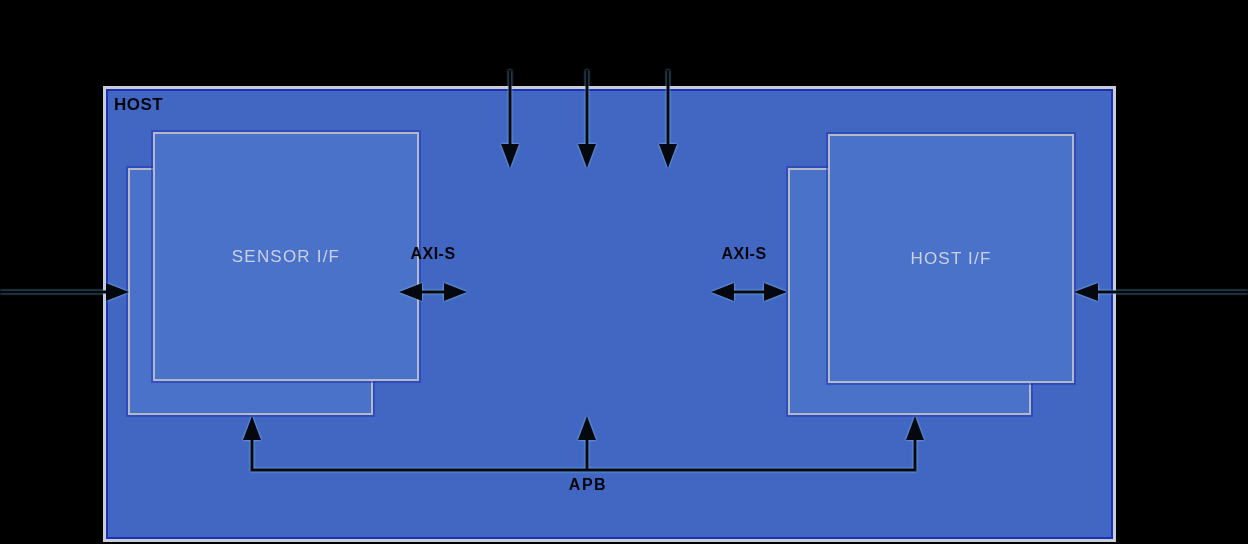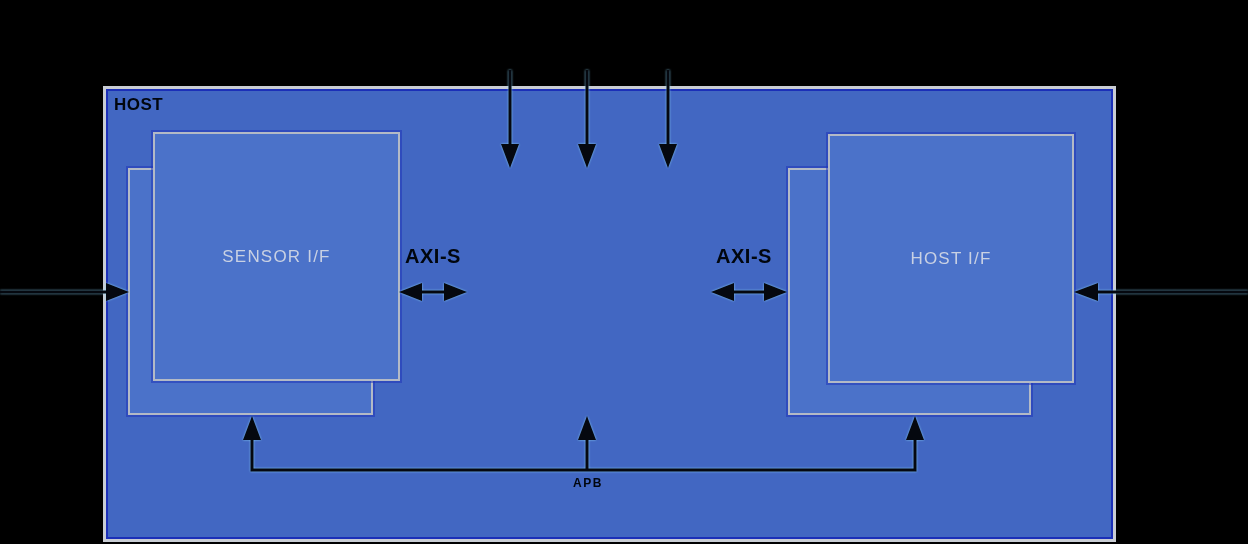--- a/index.html
+++ b/index.html
@@ -27,39 +27,39 @@
     background:var(--block-fill,#4b72c9);
     border:2px solid var(--block-border,#b3bac6);
     outline:2px solid rgba(27,47,184,.5);
     display:flex; align-items:center; justify-content:center;
   }
   .block-label {
     font-size:17px; letter-spacing:1.2px; line-height:1;
     color:var(--block-label-text,#c9d1e3);
   }
   .sensor-back { left:128px; top:168px; width:245px; height:247px; z-index:1; }
-  .sensor-front{ left:153px; top:132px; width:247px; height:249px; z-index:2; }
+  .sensor-front{ left:153px; top:132px; width:266px; height:249px; z-index:2; }
   .host-back   { left:788px; top:168px; width:243px; height:247px; z-index:1; }
   .host-front  { left:828px; top:134px; width:246px; height:249px; z-index:2; }
   .hololink {
     left:467px; top:167px; width:245px; height:248px; z-index:2;
     background:var(--hololink-fill,#6ba351);
     border-color:#a9b8a2;
     outline:2px solid var(--navy-accent,#1b2fb8);
   }
   .hololink .block-label { color:#d3dad2; }
   
   .bus-label {
     position:absolute; z-index:4; width:90px; text-align:center;
-    font-weight:bold; font-size:20px; letter-spacing:.5px; line-height:1;
+    font-weight:bold; font-size:16px; letter-spacing:.5px; line-height:1;
     color:var(--dark-label-text,#01060e);
   }
   #axi-left-label  { left:388px; top:246px; }
   #axi-right-label { left:699px; top:246px; }
-  #apb-label       { left:543px; top:477px; font-size:12px; letter-spacing:1.5px;text-align:center; }
+  #apb-label       { left:543px; top:477px; font-size:16px; letter-spacing:1.5px;text-align:center; }
   
   svg.arrows {
     position:absolute; left:0; top:0; z-index:3; pointer-events:none;
     filter: drop-shadow(0 0 1px rgba(140,215,250,.9));
   }
   .arrow-line { stroke:var(--arrow,#05080f); stroke-width:3; fill:none; }
   .arrow-head { fill:var(--arrow,#05080f); stroke:none; }
 </style>
 </head>
 <body>

